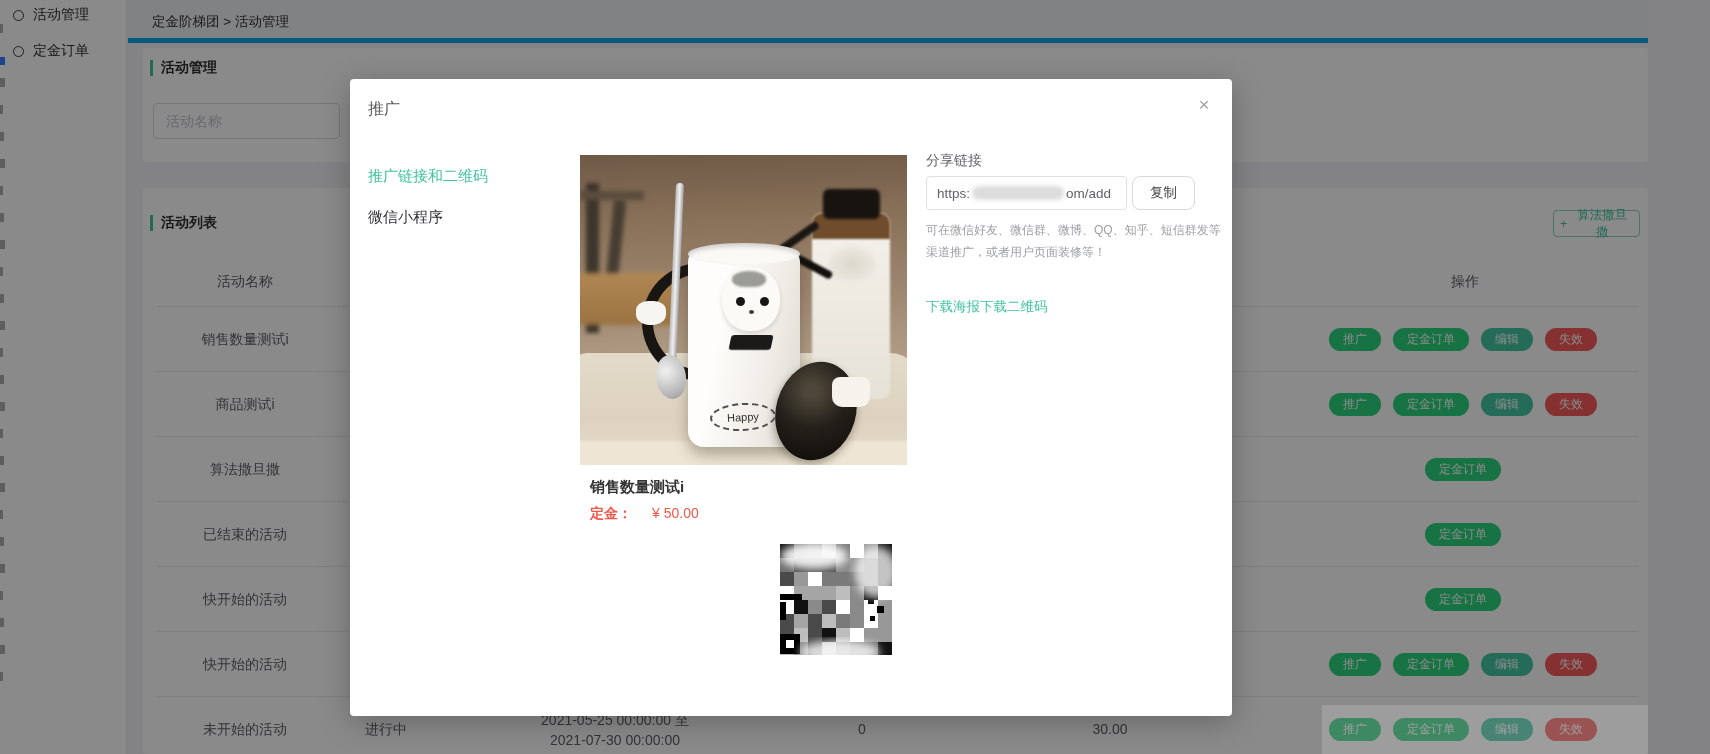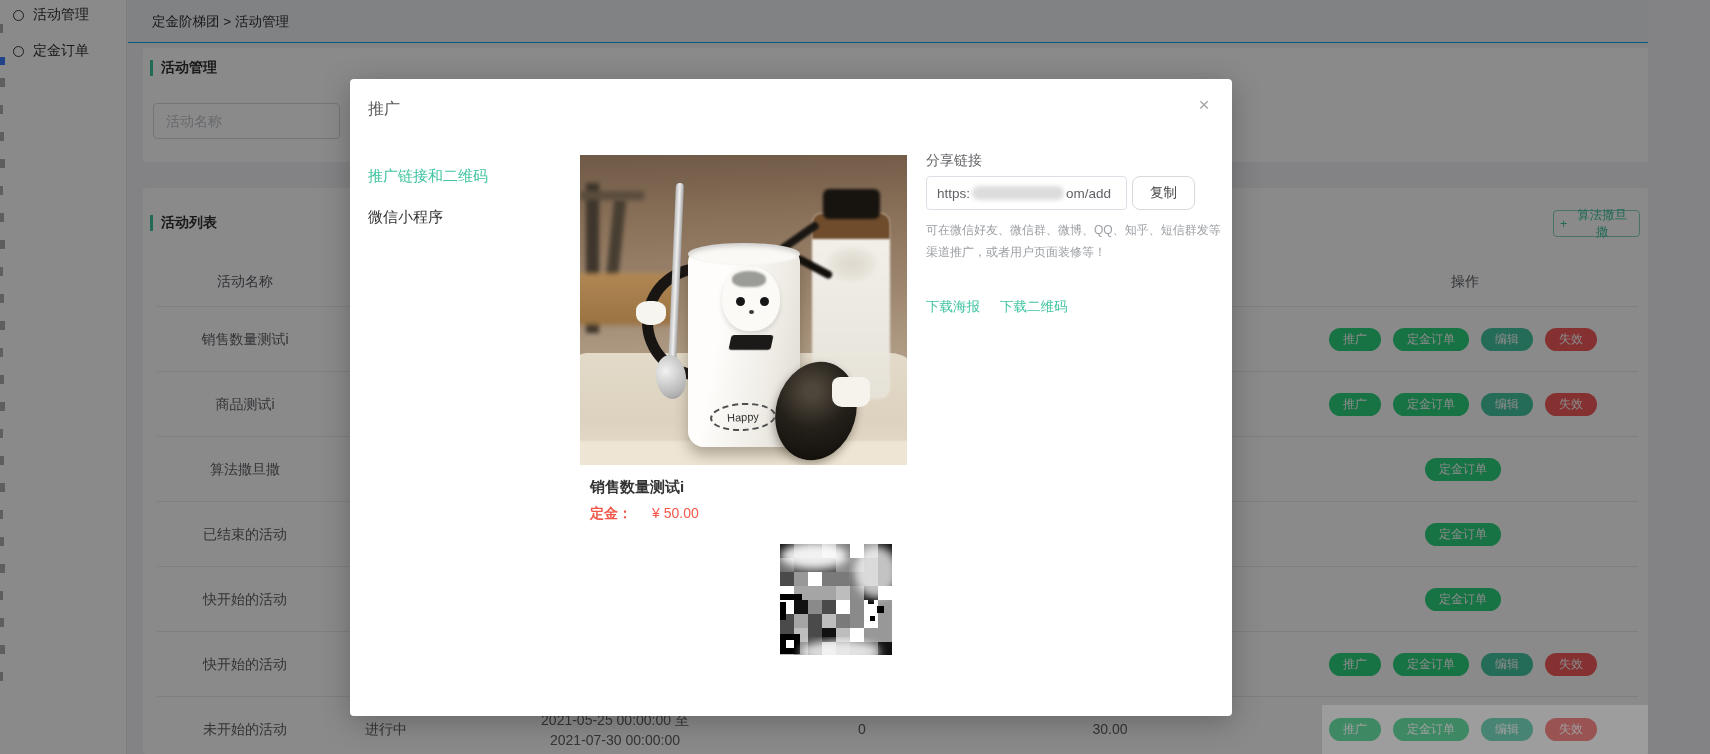--- a/index.html
+++ b/index.html
@@ -9,21 +9,21 @@
   
   .efrag{position:absolute;left:0;height:9px;background:#6b6b6b;opacity:.55;z-index:5;}
   .efrag-blue{position:absolute;left:0;width:5px;height:8px;background:#3a7afe;z-index:5;}
 
   
   #sidebar{position:absolute;left:0;top:0;width:127px;height:754px;background:#ffffff;border-right:1px solid #e8e8e8;z-index:2;}
   .side-item{position:absolute;left:0;width:127px;height:26px;display:flex;align-items:center;gap:9px;padding-left:13px;font-size:14px;color:#303133;cursor:pointer;}
   .circle-ico{width:11px;height:11px;border:1.5px solid #3a3a3a;border-radius:50%;flex:0 0 auto;}
 
   
-  #breadbar{position:absolute;left:128px;top:0;width:1520px;height:43px;background:#eff0f2;border-bottom:1px solid #0ea5e9;z-index:2;}
+  #breadbar{position:absolute;left:128px;top:0;width:1520px;height:43px;background:#eff0f2;border-bottom:5px solid #0ea5e9;z-index:2;}
   #breadcrumb{position:absolute;left:24px;top:0;height:43px;line-height:43px;font-size:13.5px;color:#303133;}
 
   
   .card{position:absolute;background:#fff;border-radius:3px;z-index:2;}
   #card1{left:143px;top:48px;width:1505px;height:114px;}
   #card2{left:143px;top:188px;width:1505px;height:566px;}
   .stitle{position:absolute;display:flex;align-items:center;gap:8px;}
   .sbar{width:3px;height:16px;background:var(--brand,#3fc3a0);}
   .stxt{font-size:14px;font-weight:bold;color:#303133;}
   #search-input{position:absolute;left:10px;top:55px;width:187px;height:36px;border:1px solid #d9d9d9;border-radius:4px;padding:0 12px;font-size:14px;color:#606266;outline:none;background:#fff;}
@@ -94,21 +94,21 @@
   #pprice b{font-weight:bold;margin-right:20px;}
 
   #qr{position:absolute;left:430px;top:463px;width:112px;height:113px;}
 
   
   #share-label{position:absolute;left:576px;top:73px;font-size:14px;color:#606266;}
   #share-input{position:absolute;left:576px;top:97px;width:201px;height:34px;border:1px solid #dcdfe6;border-radius:4px;background:#fff;display:flex;align-items:center;padding:0 10px;font-size:13.5px;color:#606266;cursor:text;}
   #url-blur{width:92px;height:14px;background:#dcdcdc;border-radius:7px;filter:blur(2px);margin:0 2px;}
   #copy-btn{position:absolute;left:782px;top:97px;width:63px;height:34px;border:1px solid #d9d9d9;border-radius:8px;background:#fff;font-size:13.5px;color:#424242;cursor:pointer;}
   #share-tip{position:absolute;left:576px;top:140px;width:296px;font-size:12px;line-height:22px;color:#9b9ea3;}
-  #dl-links{position:absolute;left:576px;top:219px;display:flex;gap:20px;font-size:13.5px;color:var(--brand,#3fc3a0);}
+  #dl-links{position:absolute;left:576px;top:219px;display:flex;font-size:13.5px;color:var(--brand,#3fc3a0);}
   #dl-links span{cursor:pointer;}
 </style>
 </head>
 <body>
 
 <div id="stage">
 
   <div id="sidebar">
     <div class="side-item" style="top:2px;">
       <span class="circle-ico"></span>

